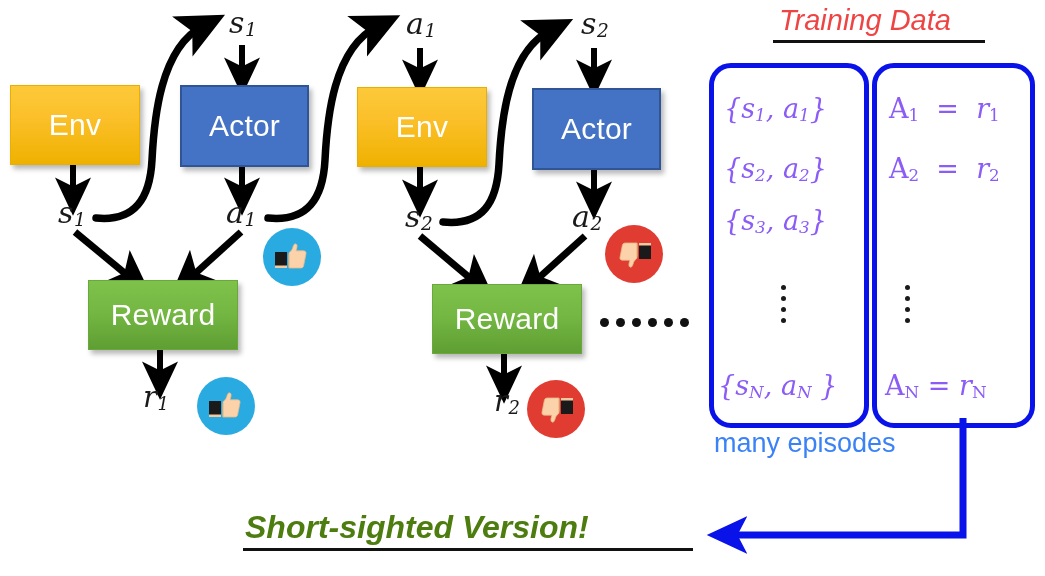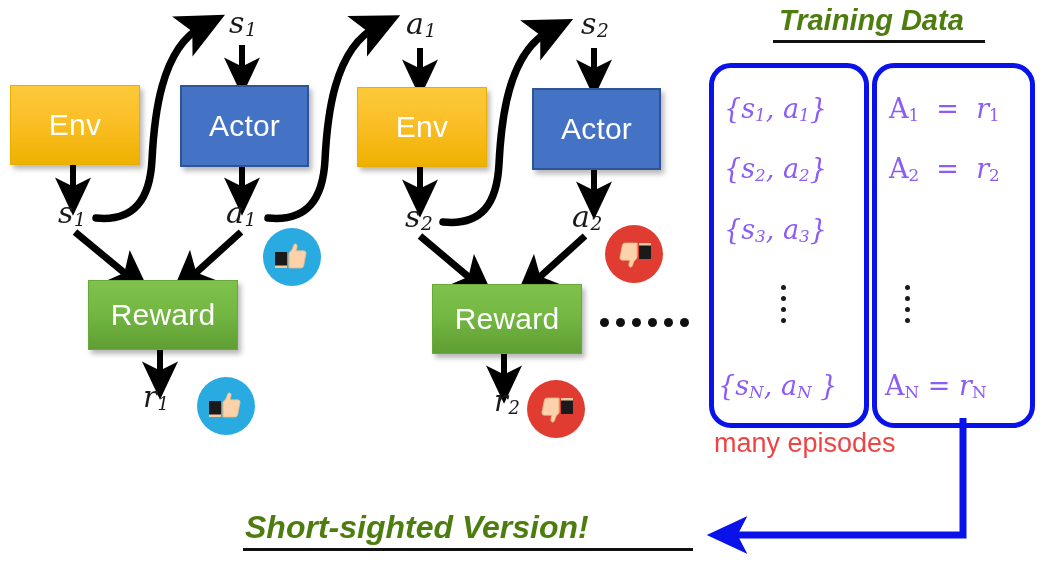--- a/index.html
+++ b/index.html
@@ -25,36 +25,36 @@
   .lbl-s{font-size:30px;}
   .lbl-a{font-size:30px;}
   .lbl-r{font-size:29px;text-align:center;}
 
   
   .badge{position:absolute;border-radius:50%;display:flex;align-items:center;
          justify-content:center;overflow:hidden;}
   .badge svg{display:block;}
 
   
-  .td-title{position:absolute;font-size:29px;font-weight:bold;font-style:italic;
-            color:#4d7c0f;white-space:nowrap;}
+  .td-title{position:absolute;font-size:29px;font-weight:normal;font-style:italic;
+            color:#ef4444;white-space:nowrap;}
   .td-title-rule{position:absolute;background:#111;height:3px;}
   .tbox{position:absolute;border:5px solid #0a12ea;border-radius:22px;
         background:transparent;}
   .trow{position:absolute;white-space:nowrap;color:#8b5cf6;
         font-family:"DejaVu Serif","Liberation Serif",serif;line-height:1;}
   .trow.left{font-size:27px;font-style:italic;}
   .trow.right{font-size:27px;}
   .trow sub{font-size:.62em;vertical-align:-.18em;}
   .up-A{font-style:normal;}
   .up-eq{font-style:normal;}
   .vdots{position:absolute;display:flex;flex-direction:column;gap:6px;
          align-items:center;}
   .vdots i{display:block;width:5px;height:5px;border-radius:50%;background:#1a1a1a;}
-  .many{position:absolute;font-size:27px;color:#ef4444;white-space:nowrap;}
+  .many{position:absolute;font-size:27px;color:#3b82f6;white-space:nowrap;}
 
   
   .hdots{position:absolute;display:flex;gap:7px;align-items:center;}
   .hdots i{display:block;width:9px;height:9px;border-radius:50%;background:#111;}
 
   
   .caption{position:absolute;font-size:32px;font-weight:bold;font-style:italic;
            color:#4d7c0f;white-space:nowrap;}
   .caption-rule{position:absolute;background:#111;height:3px;}
 </style>
@@ -226,21 +226,21 @@
   <div class="tbox" style="left:709px;top:63px;width:150px;height:355px;"></div>
 
   <div class="trow left" style="left:724px;top:95px;">
     {<span>s</span><sub>1</sub>,
     <span>a</span><sub>1</sub>}
   </div>
   <div class="trow left" style="left:724px;top:155px;">
     {<span>s</span><sub>2</sub>,
     <span>a</span><sub>2</sub>}
   </div>
-  <div class="trow left" style="left:724px;top:216px;">
+  <div class="trow left" style="left:724px;top:207px;">
     {<span>s</span><sub>3</sub>,
     <span>a</span><sub>3</sub>}
   </div>
   <div class="vdots" style="left:781px;top:285px;">
     <i></i>
       <i></i>
       <i></i>
       <i></i>
   </div>
   <div class="trow left" style="left:718px;top:372px;">

